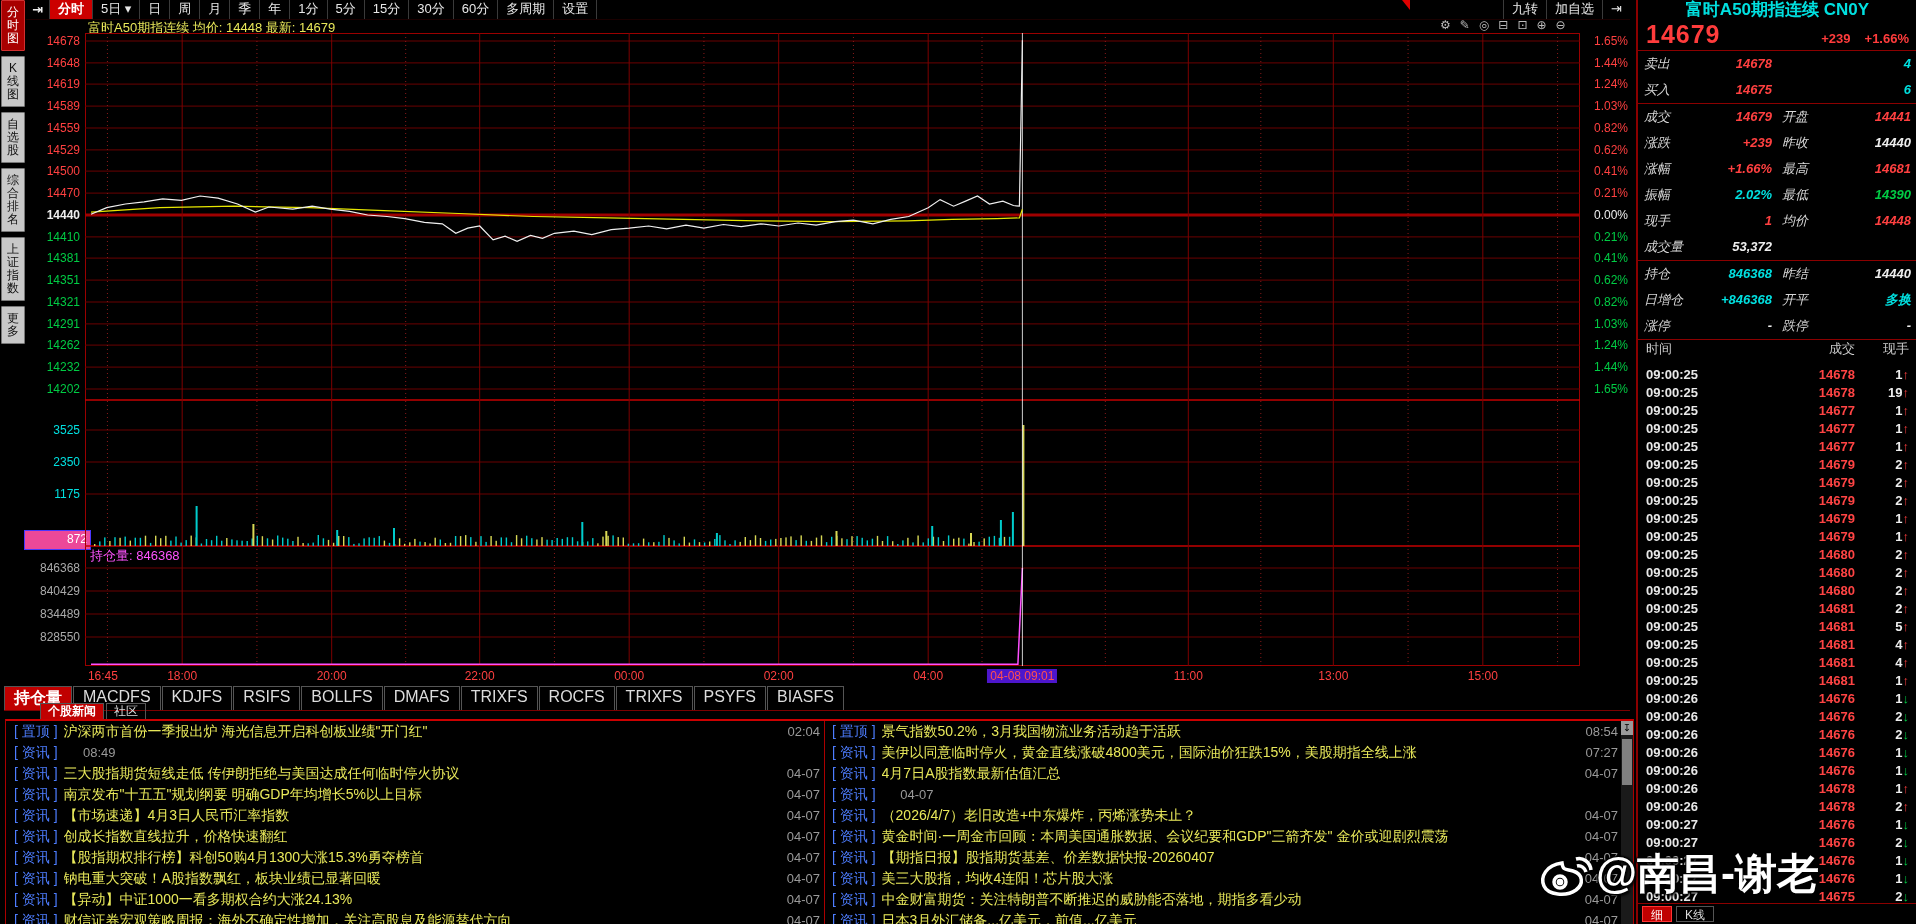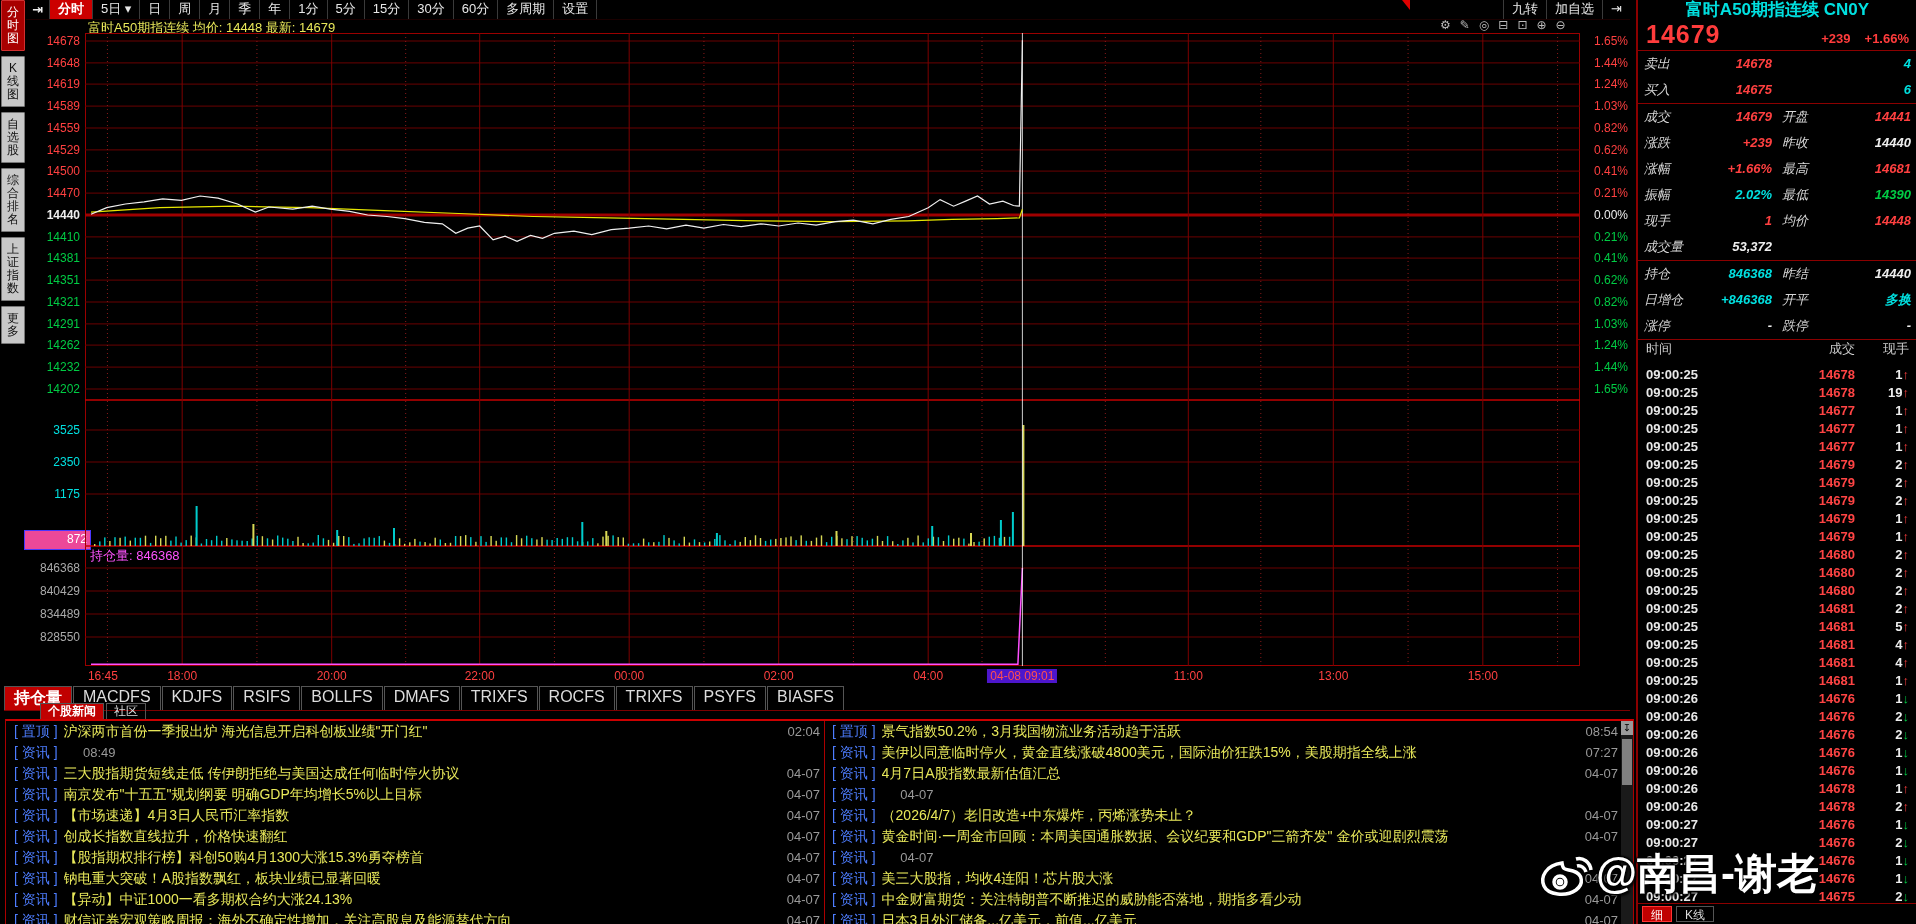--- a/index.html
+++ b/index.html
@@ -556,20 +556,21 @@
           <div class="news-title">（2026/4/7）老旧改造+中东爆炸，丙烯涨势未止？</div>
           <div class="news-time">04-07</div>
         </div>
         <div class="news-row">
           <div class="news-tag">[ 资讯 ]</div>
           <div class="news-title">黄金时间·一周金市回顾：本周美国通胀数据、会议纪要和GDP"三箭齐发" 金价或迎剧烈震荡</div>
           <div class="news-time">04-07</div>
         </div>
         <div class="news-row">
           <div class="news-tag">[ 资讯 ]</div>
+          <div class="news-title">【期指日报】股指期货基差、价差数据快报-20260407</div>
           <div class="news-time">04-07</div>
         </div>
         <div class="news-row">
           <div class="news-tag">[ 资讯 ]</div>
           <div class="news-title">美三大股指，均收4连阳！芯片股大涨</div>
           <div class="news-time">04-07</div>
         </div>
         <div class="news-row">
           <div class="news-tag">[ 资讯 ]</div>
           <div class="news-title">中金财富期货：关注特朗普不断推迟的威胁能否落地，期指多看少动</div>

